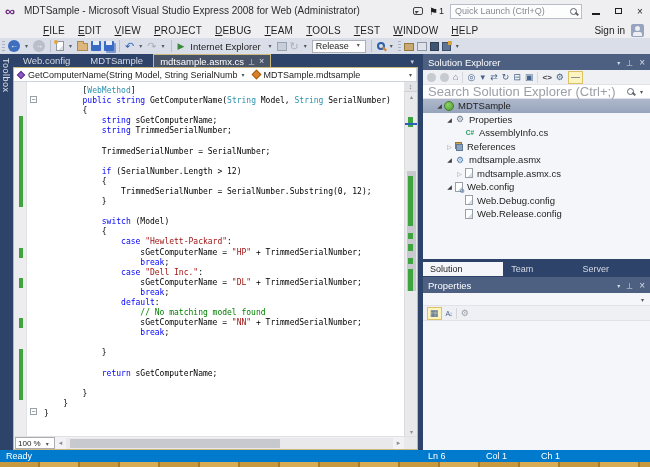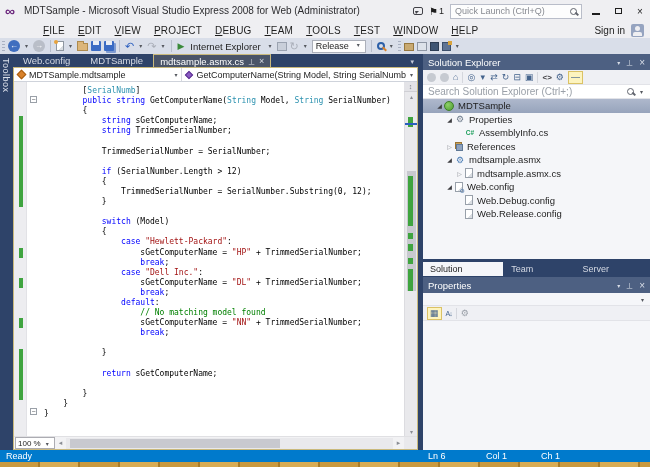--- a/index.html
+++ b/index.html
@@ -114,21 +114,21 @@
   .pin-rot{display:inline-block;transform:rotate(180deg);font-size:8px;}
   .ph-close{font-size:10px;}
   .se-toolbar{height:15px;background:#EFF0F4;display:flex;align-items:center;gap:4px;padding:0 4px;border-bottom:1px solid #E2E3E8;}
   .sei{font-size:9px;color:#44638C;line-height:13px;flex:none;}
   .sei.gray{color:#9AA0A8;}
   .sei.dark{color:#3E3E42;font-size:8px;font-weight:bold;}
   .mini-circ{width:9px;height:9px;border-radius:50%;background:#C6CAD1;flex:none;}
   .vsep{width:1px;height:11px;background:#D5D7DD;flex:none;}
   .hl-ico{background:#FDF4BF;border:1px solid #DBC265;padding:0 2px;height:13px;display:flex;align-items:center;}
   .se-search{height:14px;background:#FFFFFF;border-bottom:1px solid #E2E3E8;display:flex;align-items:center;padding:0 5px;gap:4px;}
-  .se-search .ph2{flex:1;font-size:10px;color:#9AA0A8;white-space:nowrap;overflow:hidden;}
+  .se-search .ph2{flex:1;font-size:13px;color:#9AA0A8;white-space:nowrap;overflow:hidden;}
   .se-tree{position:absolute;left:0;top:45px;right:0;bottom:17px;background:#F5F6F9;overflow:hidden;}
   .tree-row{height:13.5px;display:flex;align-items:center;font-size:9.5px;white-space:nowrap;}
   .tree-row.selected{background:linear-gradient(#AEB8CC,#97A4BC);}
   .expander{width:9px;flex:none;font-size:6px;color:#3E3E42;text-align:center;}
   .expander.hollow{color:#8A8D94;}
   .ico{width:12px;height:11px;display:inline-flex;align-items:center;justify-content:center;margin-right:3px;flex:none;position:relative;font-size:9px;}
   .ico-solution{width:9px;height:8px;border:1px solid #8A8F98;background:#fff;margin:0 4px 0 1px;}
   .ico-solution::before{content:"";position:absolute;left:0;top:0;width:7px;height:2px;background:#8A8F98;}
   .ico-project{width:10px;height:10px;border-radius:50%;background:radial-gradient(circle at 35% 35%,#8ED06A,#4E9E2F);border:1px solid #3E7E26;margin-right:4px;}
   .glyph-ico{font-size:9px;}
@@ -290,36 +290,36 @@
       <div class="tab active">
         <span class="tab-label">mdtsample.asmx.cs</span>
         <span class="tab-pin">⊤</span>
         <span class="tab-close">×</span>
       </div>
     </div>
   <span class="doc-dd" style="position:absolute;right:236px;top:58px;">▾</span>
 
   <div class="editor-frame">
     <div class="breadcrumb">
+      <div class="bc-seg right">
+        <span class="diamond method"></span>
+        <span class="bc-label">GetComputerName(String Model, String SerialNumb</span>
+        <span class="bc-dd">▾</span>
+      </div>
       <div class="bc-seg left">
         <span class="diamond class"></span>
         <span class="bc-label">MDTSample.mdtsample</span>
         <span class="bc-dd">▾</span>
       </div>
-      <div class="bc-seg right">
-        <span class="diamond method"></span>
-        <span class="bc-label">GetComputerName(String Model, String SerialNumb</span>
-        <span class="bc-dd">▾</span>
-      </div>
     </div>
 
     <div class="code-area" id="code-area">
       <div class="glyph-margin"></div>
       <div class="code-text" id="code-text">
-          <div class="code-line"><span class="tok-p">        [</span><span class="tok-t">SerialNumb</span><span class="tok-p">]</span></div>
+          <div class="code-line"><span class="tok-p">        [</span><span class="tok-t">WebMethod</span><span class="tok-p">]</span></div>
           <div class="code-line"><span class="tok-p">        </span><span class="tok-k">public</span><span class="tok-p"> </span><span class="tok-k">string</span><span class="tok-p"> GetComputerName(</span><span class="tok-t">String</span><span class="tok-p"> Model, </span><span class="tok-t">String</span><span class="tok-p"> SerialNumber)</span></div>
           <div class="code-line"><span class="tok-p">        {</span></div>
           <div class="code-line"><span class="tok-p">            </span><span class="tok-k">string</span><span class="tok-p"> sGetComputerName;</span></div>
           <div class="code-line"><span class="tok-p">            </span><span class="tok-k">string</span><span class="tok-p"> TrimmedSerialNumber;</span></div>
           <div class="code-line"><span class="tok-p"> </span></div>
           <div class="code-line"><span class="tok-p">            TrimmedSerialNumber = SerialNumber;</span></div>
           <div class="code-line"><span class="tok-p"> </span></div>
           <div class="code-line"><span class="tok-p">            </span><span class="tok-k">if</span><span class="tok-p"> (SerialNumber.Length &gt; 12)</span></div>
           <div class="code-line"><span class="tok-p">            {</span></div>
           <div class="code-line"><span class="tok-p">                TrimmedSerialNumber = SerialNumber.Substring(0, 12);</span></div>

